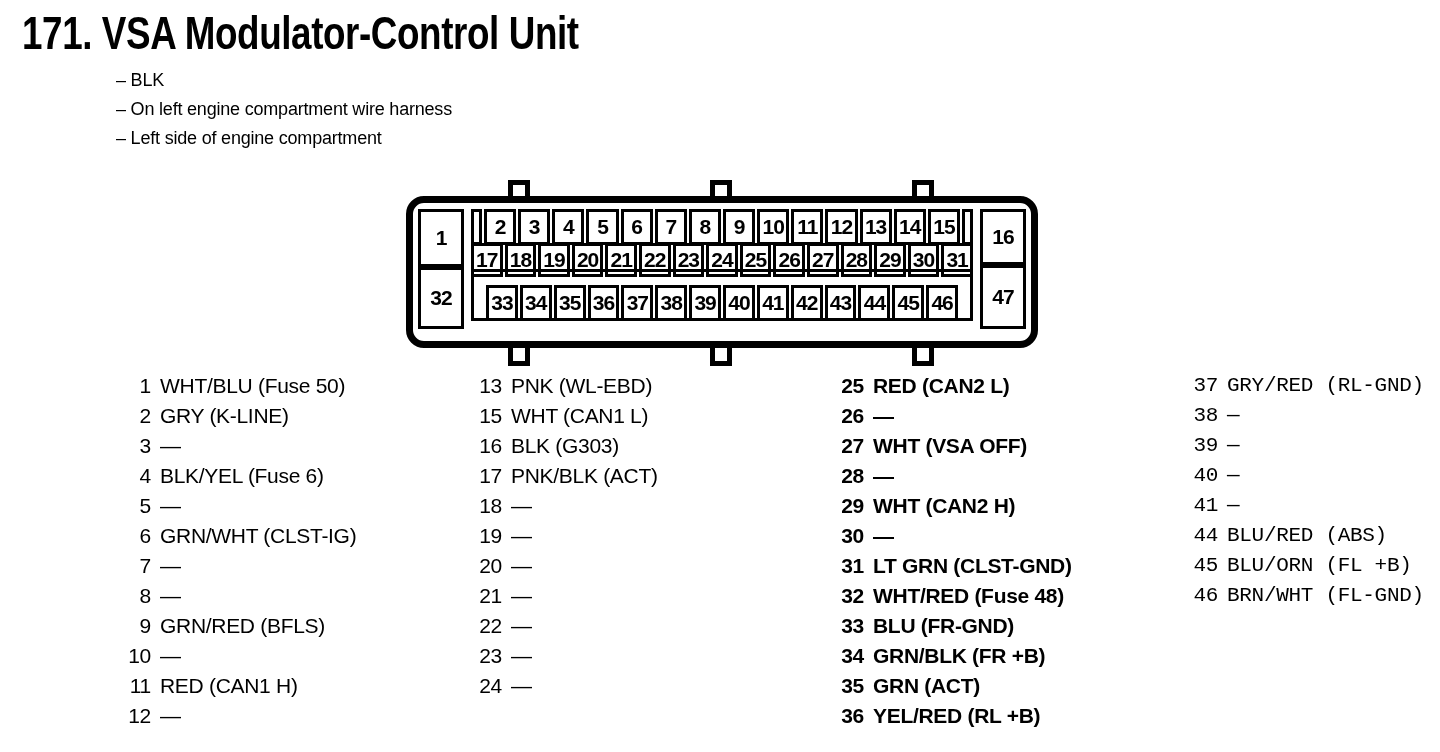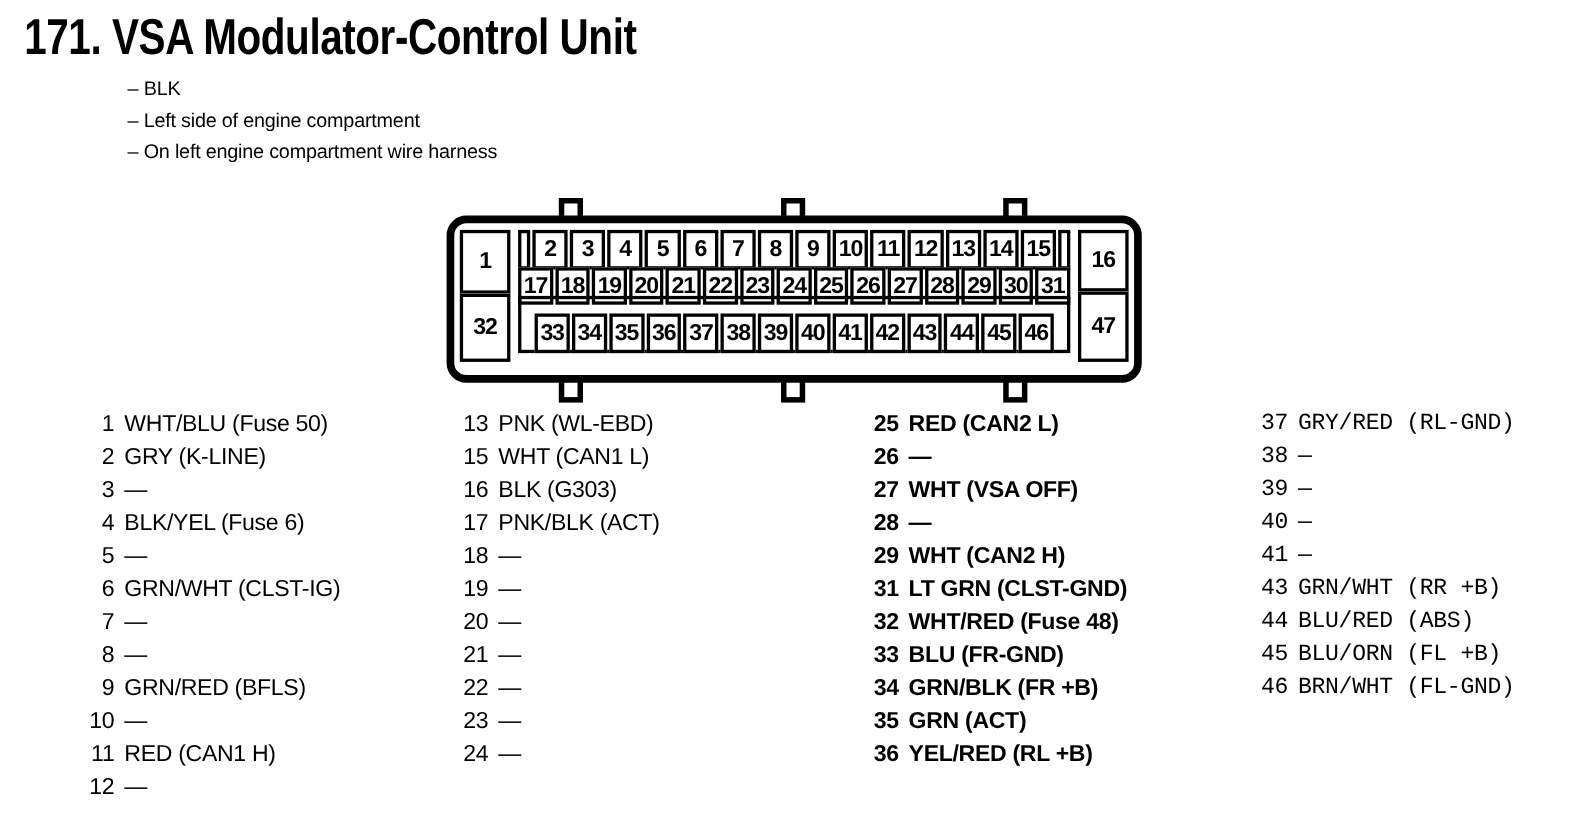--- a/index.html
+++ b/index.html
@@ -45,39 +45,39 @@
   .rcell { flex:1; min-width:0; }
   .spacer { flex:0 0 11px; }
   .row3outer {
     position:absolute; left:58px; right:58px; top:66px; height:52px;
     border:3px solid #000; display:flex; align-items:flex-end; padding:0 12px;
   }
   .row3cells { flex:1; display:flex; gap:2px; height:36px; margin-bottom:-3px; }
   
   .pincol {
     position:absolute; top:371px;
-    font-size:21px; letter-spacing:-0.3px; white-space:nowrap;
+    font-size:21px; letter-spacing:-0.3px; white-space:nowrap;margin-left:47px;
   }
   .pincol-1 { left:78px; }
-  .pincol-2 { left:418px; }
+  .pincol-2 { left:429px; }
   .pincol-3 { left:791px;font-weight:bold; }
   .pincol-4 { left:1145px;font-family:Liberation Mono, monospace; }
   .pinrow { height:30px; line-height:30px; }
   .pnum { display:inline-block; width:26px; text-align:right; margin-right:9px; }
 </style>
 </head>
 <body>
 
 <div class="title">171. VSA Modulator-Control Unit</div>
 
 <div class="bullets">
 
 <div class="bullet">– BLK</div>
+    <div class="bullet">– On left engine compartment wire harness</div>
     <div class="bullet">– Left side of engine compartment</div>
-    <div class="bullet">– On left engine compartment wire harness</div>
   </div>
 
 <div class="connector-area">
   <div class="tab tab-top" style="left:102px"></div>
   <div class="tab tab-top" style="left:304px"></div>
   <div class="tab tab-top" style="left:506px"></div>
   <div class="tab tab-bottom" style="left:102px"></div>
   <div class="tab tab-bottom" style="left:304px"></div>
   <div class="tab tab-bottom" style="left:506px"></div>
 
@@ -236,20 +236,23 @@
     <div class="pinrow">
     <span class="pnum">27</span><span class="pdesc">WHT (VSA OFF)</span>
   </div>
     <div class="pinrow">
     <span class="pnum">28</span><span class="pdesc">—</span>
   </div>
     <div class="pinrow">
     <span class="pnum">29</span><span class="pdesc">WHT (CAN2 H)</span>
   </div>
     <div class="pinrow">
+    <span class="pnum">30</span><span class="pdesc">—</span>
+  </div>
+    <div class="pinrow">
     <span class="pnum">31</span><span class="pdesc">LT GRN (CLST-GND)</span>
   </div>
     <div class="pinrow">
     <span class="pnum">32</span><span class="pdesc">WHT/RED (Fuse 48)</span>
   </div>
     <div class="pinrow">
     <span class="pnum">33</span><span class="pdesc">BLU (FR-GND)</span>
   </div>
     <div class="pinrow">
     <span class="pnum">34</span><span class="pdesc">GRN/BLK (FR +B)</span>
@@ -272,23 +275,20 @@
     <div class="pinrow">
     <span class="pnum">39</span><span class="pdesc">—</span>
   </div>
     <div class="pinrow">
     <span class="pnum">40</span><span class="pdesc">—</span>
   </div>
     <div class="pinrow">
     <span class="pnum">41</span><span class="pdesc">—</span>
   </div>
     <div class="pinrow">
-    <span class="pnum">43</span><span class="pdesc">GRN/WHT (RR +B)</span>
-  </div>
-    <div class="pinrow">
     <span class="pnum">44</span><span class="pdesc">BLU/RED (ABS)</span>
   </div>
     <div class="pinrow">
     <span class="pnum">45</span><span class="pdesc">BLU/ORN (FL +B)</span>
   </div>
     <div class="pinrow">
     <span class="pnum">46</span><span class="pdesc">BRN/WHT (FL-GND)</span>
   </div>
   </div>
 

